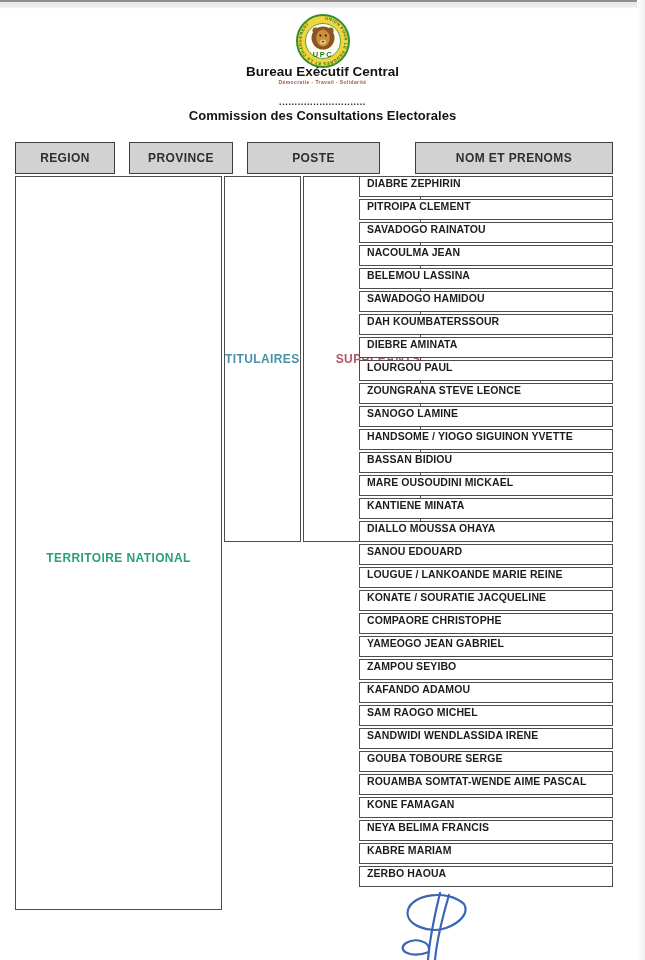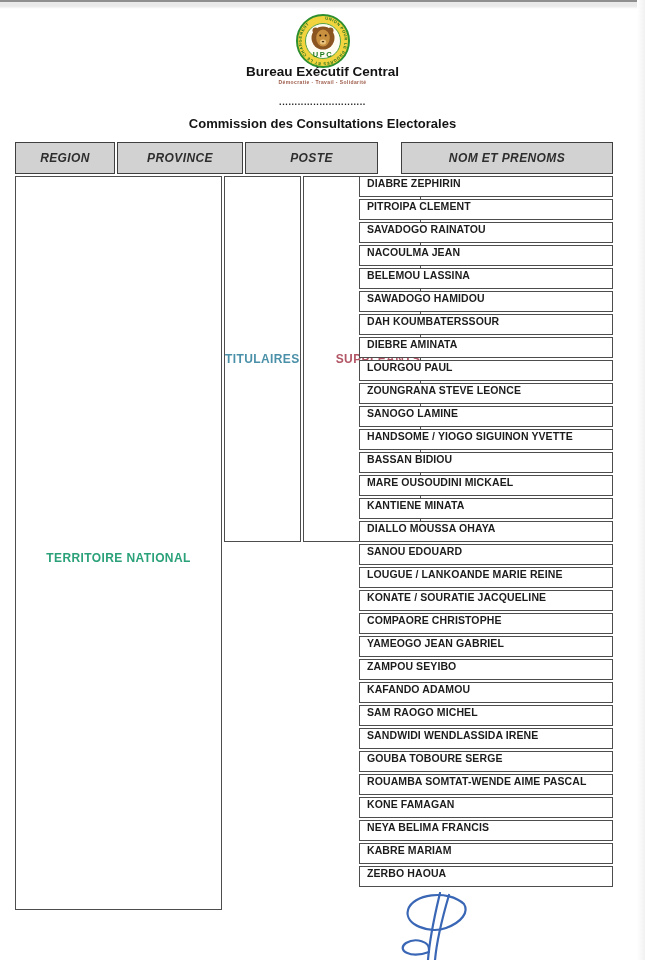--- a/index.html
+++ b/index.html
@@ -15,29 +15,29 @@
 
   .logo-wrap{position:absolute;left:0;right:0;top:8px;text-align:center;}
   .logo-wrap svg{display:inline-block;}
   .tagline{margin-top:-3px;font-size:5px;font-weight:bold;color:#9c5a48;letter-spacing:.4px;}
 
   .title{position:absolute;left:0;right:0;top:64px;text-align:center;
     font-size:13.5px;font-weight:bold;color:#141414;}
   .dots{position:absolute;left:0;right:0;top:97px;text-align:center;
     font-size:9px;font-weight:bold;letter-spacing:.6px;color:#222;}
   .subtitle{position:absolute;left:0;right:0;top:108px;text-align:center;
-    font-size:13px;font-weight:bold;color:#141414;margin-top:8px;}
+    font-size:13px;font-weight:bold;color:#141414;}
 
   .table{position:absolute;left:15px;top:142px;width:598px;}
-  .thead{display:flex;gap:2px;margin-bottom:2px;font-style:italic;}
+  .thead{display:flex;gap:14px;margin-bottom:2px;}
   .th{box-sizing:border-box;height:32px;background:#d2d2d2;border:1px solid #3f3f3f;
     display:flex;align-items:center;justify-content:center;
     font-size:12px;font-weight:bold;color:#2e2e2e;letter-spacing:.4px;}
   .th.c-region{width:100px;}
-  .th.c-province{width:126px;}
+  .th.c-province{width:104px;}
   .th.c-poste{width:133px;}
   .th.c-noms{flex:1;margin-left:21px;}
 
   .tbody{display:flex;gap:2px;align-items:flex-start;}
   .cell-region{box-sizing:border-box;width:207px;height:734px;border:1px solid #4d4d4d;
     display:flex;align-items:center;justify-content:center;background:#fff;}
   .cell-region span{font-size:12px;font-weight:bold;letter-spacing:.4px;margin-top:29px;}
   .col-poste{width:133px;display:flex;flex-direction:row;gap:2px;}
   .cell-poste{box-sizing:border-box;height:366px;border:1px solid #4d4d4d;background:#fff;
     display:flex;align-items:center;justify-content:center;}

